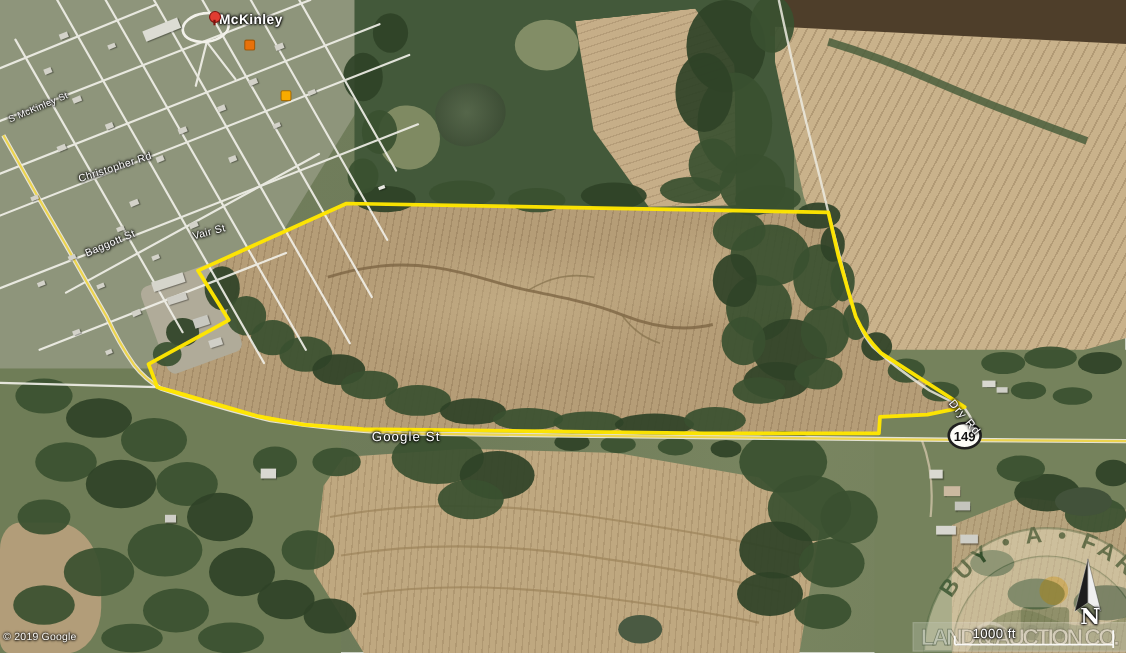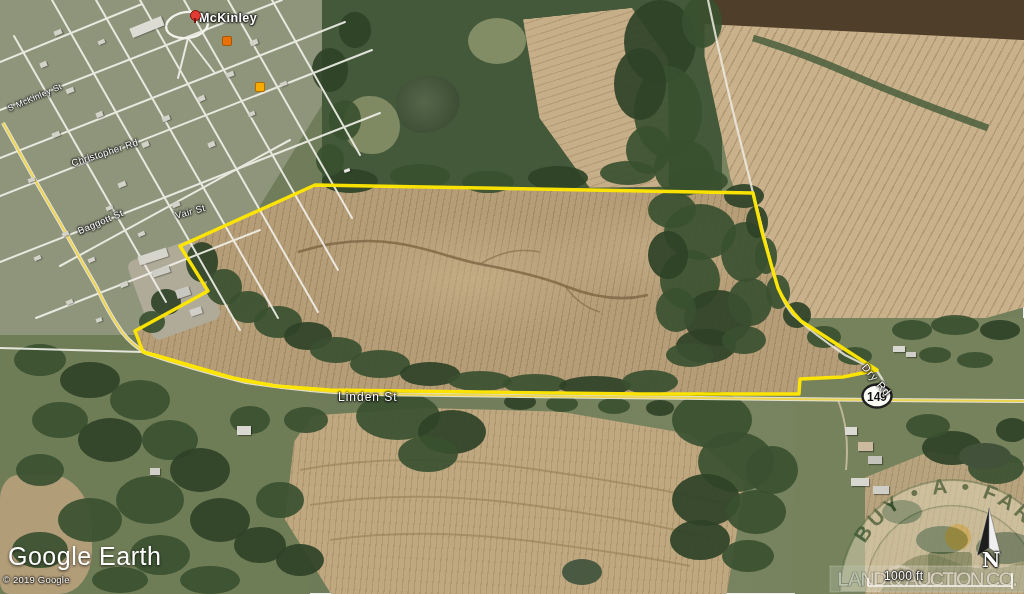--- a/index.html
+++ b/index.html
@@ -250,21 +250,21 @@
 
   <div class="maplabel" style="left:199px;top:11px;font-size:12.5px;font-weight:bold;">McKinley</div>
   <div id="pin" title=""></div>
   <div class="poi" style="left:222px;top:36px;background:#e8710a;"></div>
   <div class="poi" style="left:255px;top:82px;background:#f9ab00;"></div>
 
   <div class="maplabel tiny" style="left:6px;top:104px;transform:rotate(-23deg);transform-origin:left top;">S McKinley St</div>
   <div class="maplabel small" style="left:70px;top:158px;transform:rotate(-18deg);transform-origin:left top;">Christopher Rd</div>
   <div class="maplabel small" style="left:76px;top:226px;transform:rotate(-23deg);transform-origin:left top;">Baggott St</div>
   <div class="maplabel small" style="left:174px;top:210px;transform:rotate(-15deg);transform-origin:left top;">Vair St</div>
-  <div class="maplabel" style="left:338px;top:390px;font-size:12px;letter-spacing:1px;">Linden St</div>
+  <div class="maplabel" style="left:338px;top:390px;font-size:12px;letter-spacing:1px;">Google St</div>
   <div class="maplabel" style="left:869px;top:361px;font-size:10.5px;transform:rotate(50deg);transform-origin:left top;letter-spacing:1px;">Dry Rd</div>
 
   <svg width="1024" height="594" viewBox="0 0 1024 594" style="pointer-events:none;">
     <defs>
         <path id="arcpath" d="M853,592 A99,99 0 0 1 1051,592"></path>
       </defs>
     <g opacity=".55">
       <path d="M840,592 A112,112 0 0 1 1064,592 L1038,592 A86,86 0 0 0 866,592 Z" fill="rgba(232,222,190,.85)" stroke="rgba(55,85,50,.55)" stroke-width="2"></path>
       <path d="M866,592 A86,86 0 0 1 1038,592 Z" fill="rgba(231,223,194,.7)"></path>
       <circle cx="958" cy="537" r="13" fill="rgba(224,174,52,.8)"></circle>
@@ -289,15 +289,14 @@
     </g>
   </svg>
   <div class="maplabel" style="left:884px;top:569px;font-size:12px;">1000 ft</div>
 
   <svg width="1024" height="594" viewBox="0 0 1024 594" style="pointer-events:none;">
     <polygon points="989,508 977,556 989,548" fill="#1d1d1d" stroke="rgba(255,255,255,.5)" stroke-width=".6"></polygon>
     <polygon points="989,508 1001,556 989,548" fill="#efefef" stroke="rgba(0,0,0,.45)" stroke-width=".6"></polygon>
   </svg>
   <div class="maplabel" style="left:982px;top:548px;font-size:20px;font-weight:bold;font-family:'DejaVu Serif',serif;">N</div>
 
-  <div class="maplabel" style="left:8px;top:542px;font-size:25px;letter-spacing:.5px;text-shadow:0 1px 3px rgba(0,0,0,.8);">Google Earth</div>
   <div class="maplabel" style="left:3px;top:574px;font-size:9.5px;letter-spacing:.2px;opacity:.92;">© 2019 Google</div>
 </div>
 
 </body></html>

